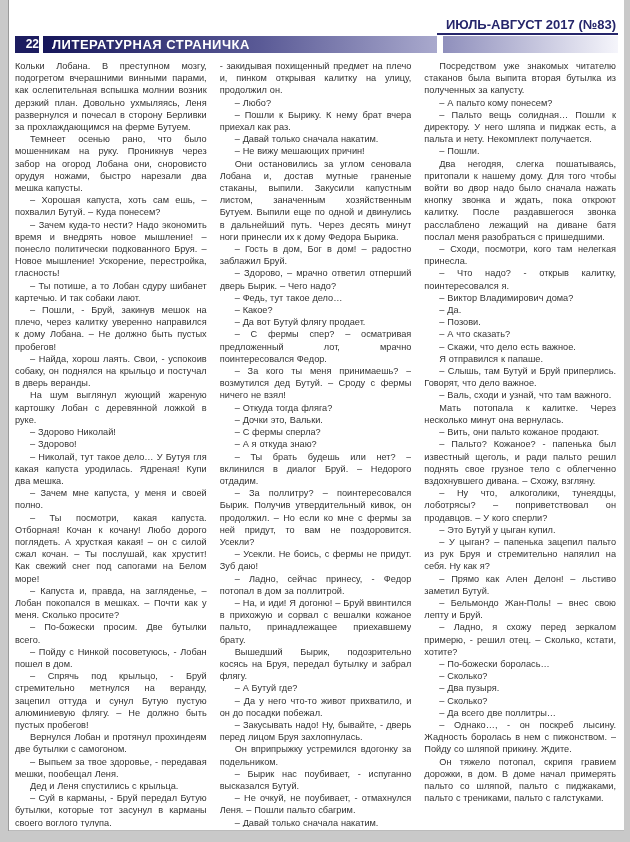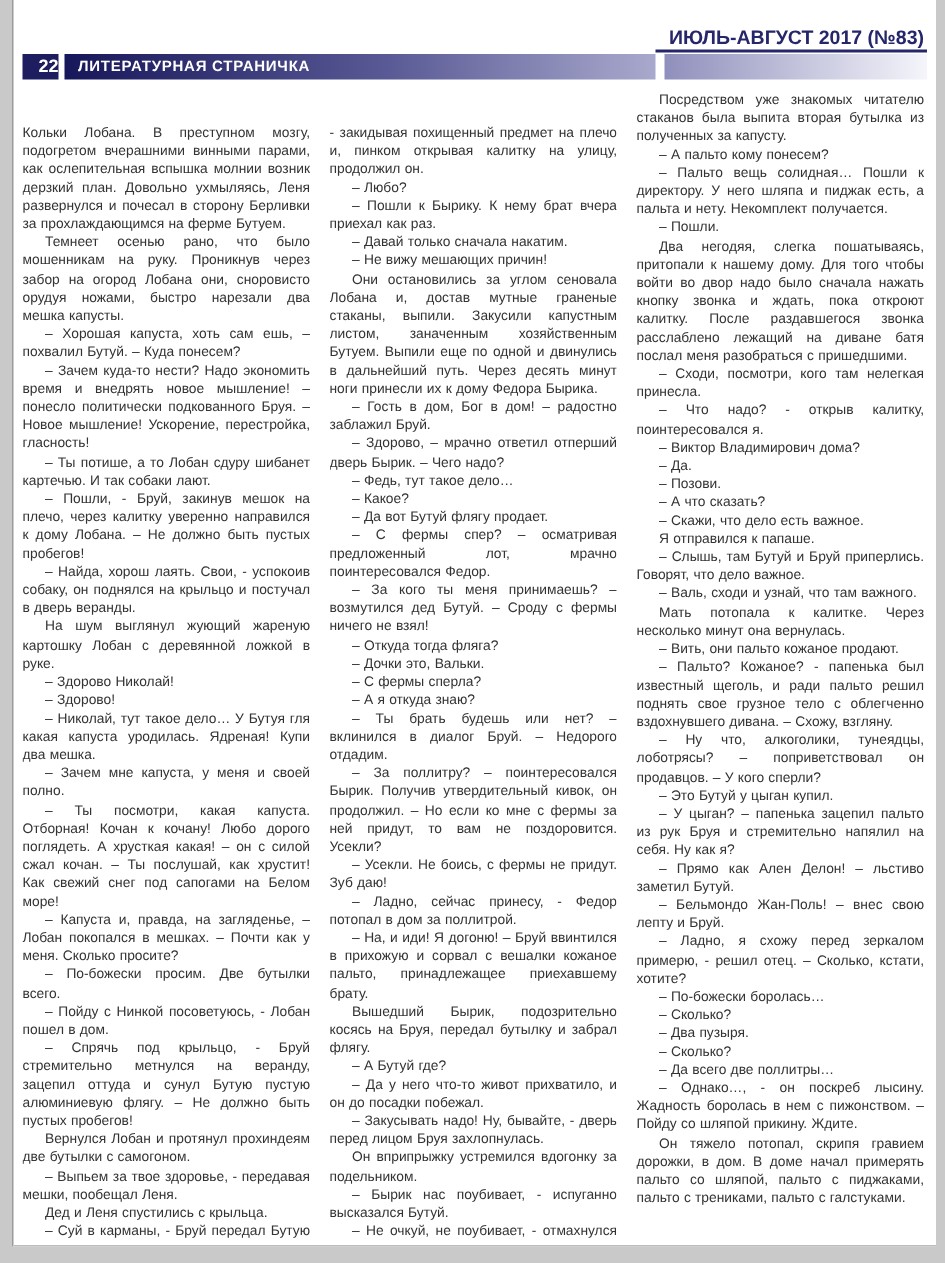--- a/index.html
+++ b/index.html
@@ -60,21 +60,21 @@
     line-height: 17px;
   }
   .section-bar {
     position: absolute;
     left: 28px;
     top: 0;
     width: 394px;
     height: 17px;
     background: linear-gradient(to right, #16165a, #5a5a96 55%, #a9a9cd);
     color: #ffffff;
-    font-size: 10px;
+    font-size: 13px;
     font-weight: bold;
     letter-spacing: 0.5px;
     line-height: 17px;
     padding-left: 9px;
     box-sizing: border-box;
     white-space: nowrap;
   }
   .right-strip {
     position: absolute;
     left: 428px;
@@ -102,21 +102,20 @@
     margin: 0;
     padding: 0;
     font-size: 9.2px;
     line-height: 12.2px;
     color: #333333;
     text-indent: 15px;
     word-spacing: 0.3px;
   }
   .col p.noindent {
     text-indent: 0;
-    margin-top: 22px;
   }
 </style>
 </head>
 <body>
 
 <div class="page">
 
   <div class="issue-line">ИЮЛЬ-АВГУСТ 2017 (№83)</div>
 
   <div class="issue-rule"></div>

